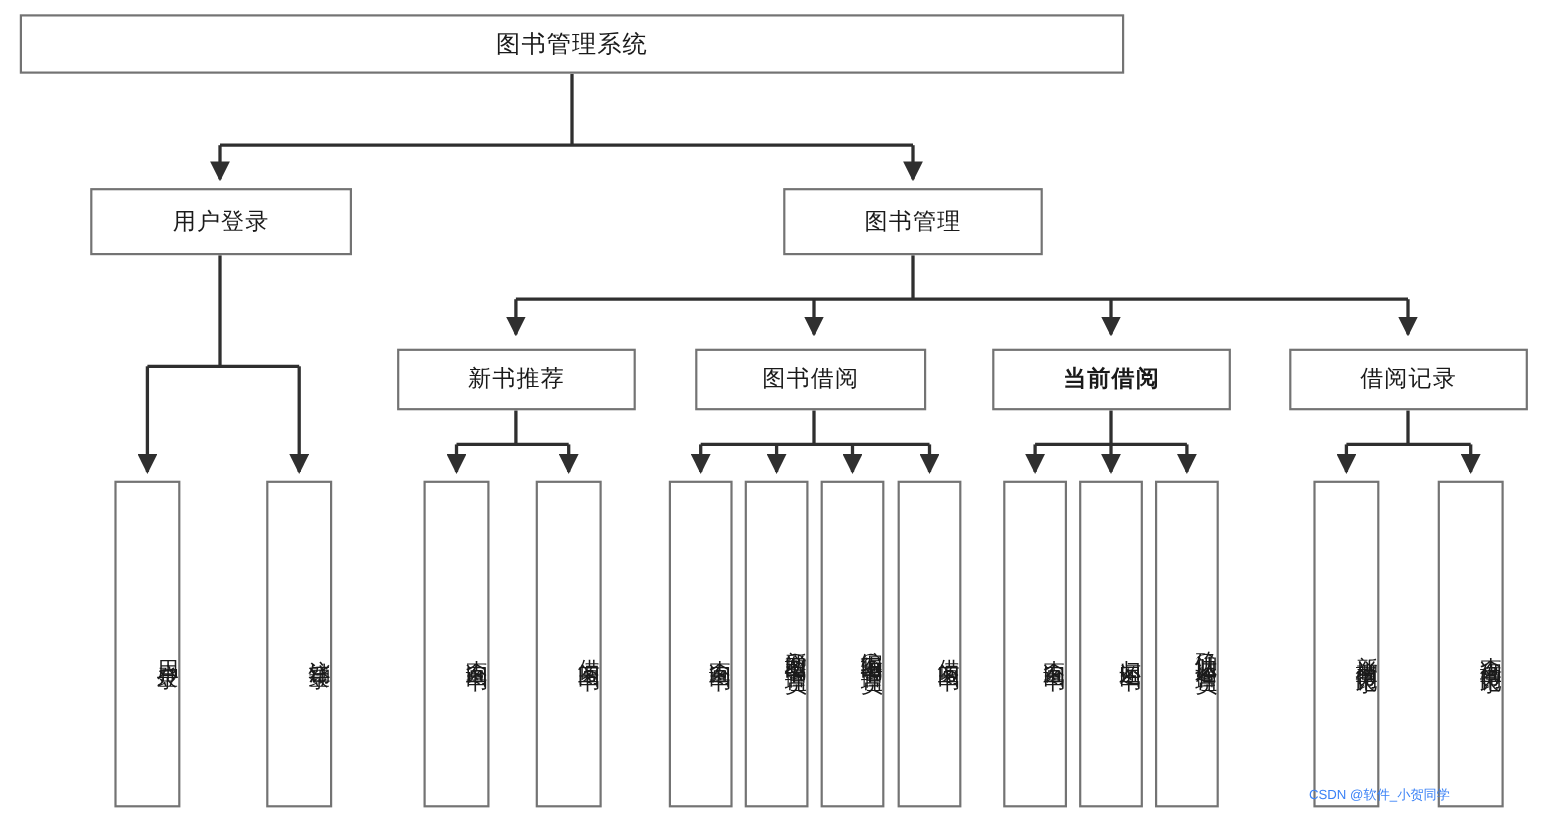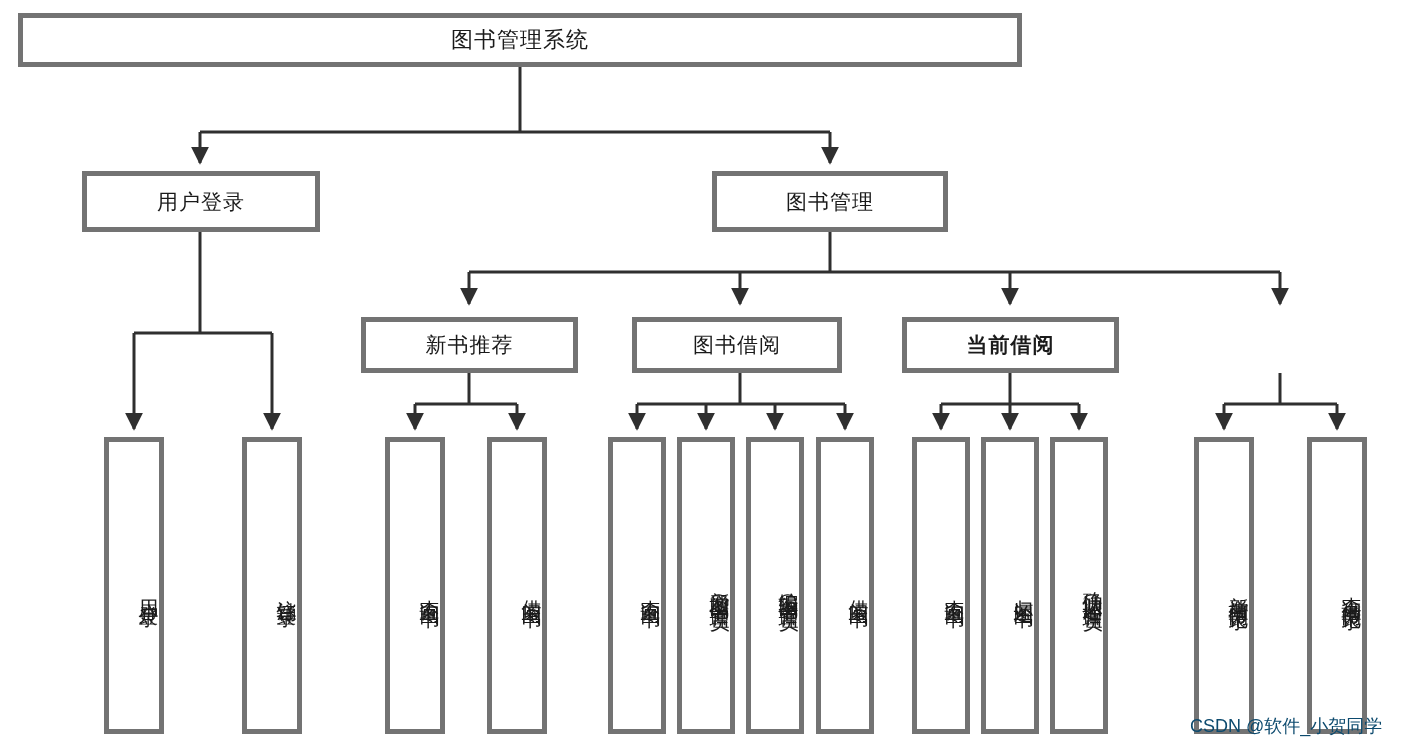--- a/index.html
+++ b/index.html
@@ -20,21 +20,21 @@
   #edges {
     position: absolute;
     left: 0;
     top: 0;
     width: 1405px;
     height: 747px;
   }
   .node {
     position: absolute;
     box-sizing: border-box;
-    border: 5px solid #737373;
+    border: 2px solid #737373;
     background: #ffffff;
     display: flex;
     align-items: center;
     justify-content: center;
     color: #1a1a1a;
     z-index: 2;
   }
   .node.horiz {
     font-size: 21px;
     letter-spacing: 1px;
@@ -50,22 +50,22 @@
     letter-spacing: 3px;
     padding-top: 8px;
     align-items: flex-start;
     justify-content: center;
     line-height: 1.0;
   }
   .watermark {
     position: absolute;
     left: 1190px;
     top: 714px;
-    font-size: 18px;
-    color: #0c4a6e;
+    font-size: 12px;
+    color: #3b82f6;
     white-space: nowrap;
     z-index: 3;
     font-family: "Liberation Sans", "DejaVu Sans", sans-serif;
   }
 </style>
 </head>
 <body>
 
 <div id="canvas">
 
@@ -120,20 +120,21 @@
   </svg>
 
   <div class="node root horiz" style="left:18px; top:13px; width:1004px; height:54px;">图书管理系统</div>
 
   <div class="node horiz" style="left:82px; top:171px; width:238px; height:61px;">用户登录</div>
   <div class="node horiz" style="left:361px; top:317px; width:217px; height:56px;">新书推荐</div>
 
   <div class="node horiz" style="left:712px; top:171px; width:236px; height:61px;">图书管理</div>
   <div class="node horiz" style="left:632px; top:317px; width:210px; height:56px;">图书借阅</div>
   <div class="node horiz" style="left:902px; top:317px; width:217px; height:56px;font-weight:bold;">当前借阅</div>
+  <div class="node horiz" style="left:1172px; top:317px; width:217px; height:56px;">借阅记录</div>
 
   <div class="node vert" style="left:104px; top:437px; width:60px; height:297px;">用户登录</div>
   <div class="node vert" style="left:242px; top:437px; width:60px; height:297px;">注销登录</div>
 
   <div class="node vert" style="left:385px; top:437px; width:60px; height:297px;">查询图书</div>
   <div class="node vert" style="left:487px; top:437px; width:60px; height:297px;">借阅图书</div>
 
   <div class="node vert" style="left:608px; top:437px; width:58px; height:297px;">查询图书</div>
   <div class="node vert" style="left:677px; top:437px; width:58px; height:297px;">新增图书（管理员）</div>
   <div class="node vert" style="left:746px; top:437px; width:58px; height:297px;">编辑图书（管理员）</div>

